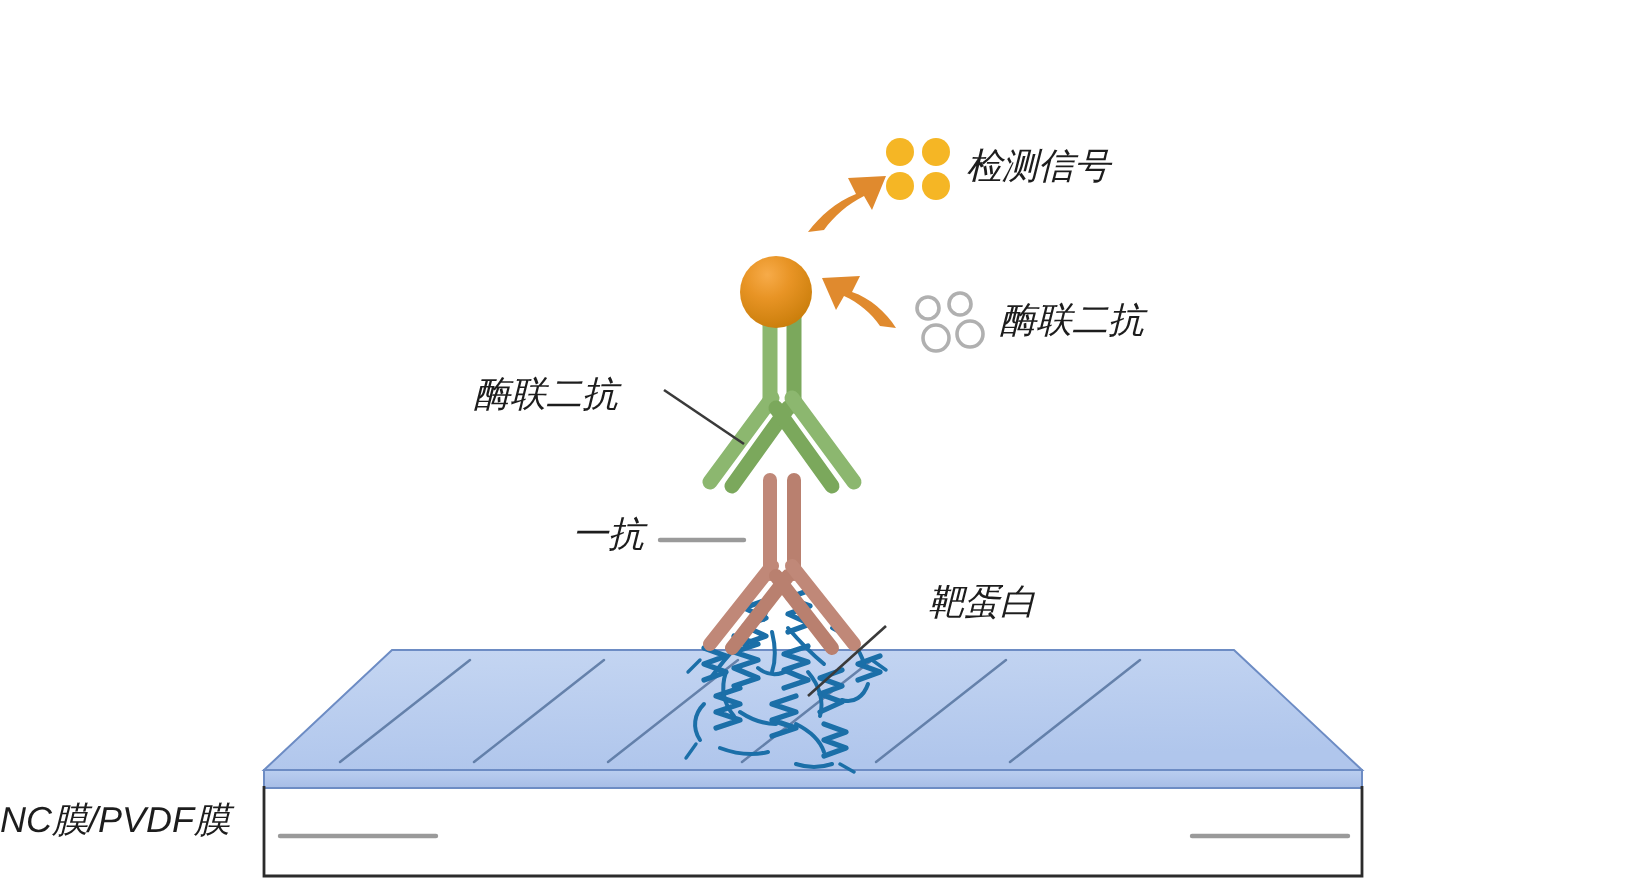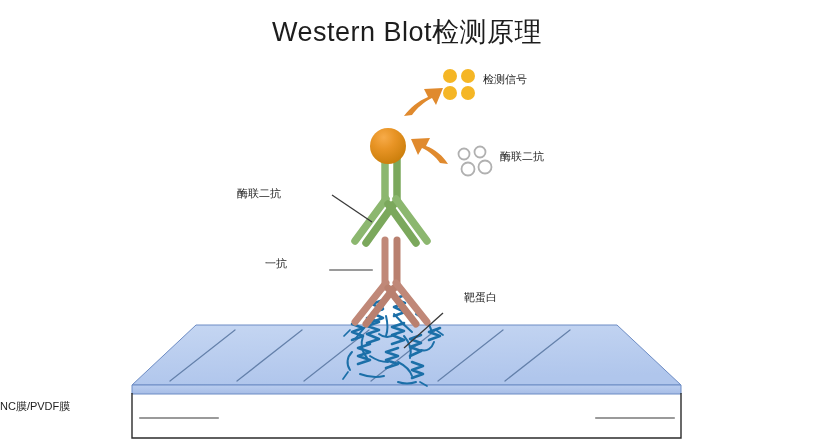--- a/index.html
+++ b/index.html
@@ -32,38 +32,38 @@
     top: 14px;
     width: 814px;
     text-align: center;
     font-size: 27px;
     letter-spacing: 0.5px;
     color: #1d1d1d;
     white-space: nowrap;
   }
   .lbl {
     position: absolute;
-    font-size: 11px;
+    font-size: 18px;
     color: #1d1d1d;
     white-space: nowrap;
     line-height: 1;
+    font-style: italic;
   }
   .lbl-signal   { left: 483px; top: 74px; }
   .lbl-substrate{ left: 500px; top: 151px; }
   .lbl-second   { left: 237px; top: 188px; }
-  .lbl-first    { left: 265px; top: 258px; text-align: right; }
+  .lbl-first    { left: 286px; top: 258px; text-align: right; }
   .lbl-target   { left: 464px; top: 292px; }
   .lbl-membrane { left: 0; top: 401px; width: 814px; text-align: left; }
 </style>
 </head>
 <body>
 
 <div id="stage">
 
-  <div class="ttl">Western Blot检测原理</div>
 
   <svg id="diagram-svg" viewBox="0 0 814 448" xmlns="http://www.w3.org/2000/svg">
 
     <defs>
       <radialGradient id="gradSphere" cx="38%" cy="26%" r="78%">
         <stop offset="0%" stop-color="#f7ab49"></stop>
         <stop offset="42%" stop-color="#e89425"></stop>
         <stop offset="100%" stop-color="#c97d0a"></stop>
       </radialGradient>
       <linearGradient id="gradMembraneTop" x1="0" y1="0" x2="0.25" y2="1">

